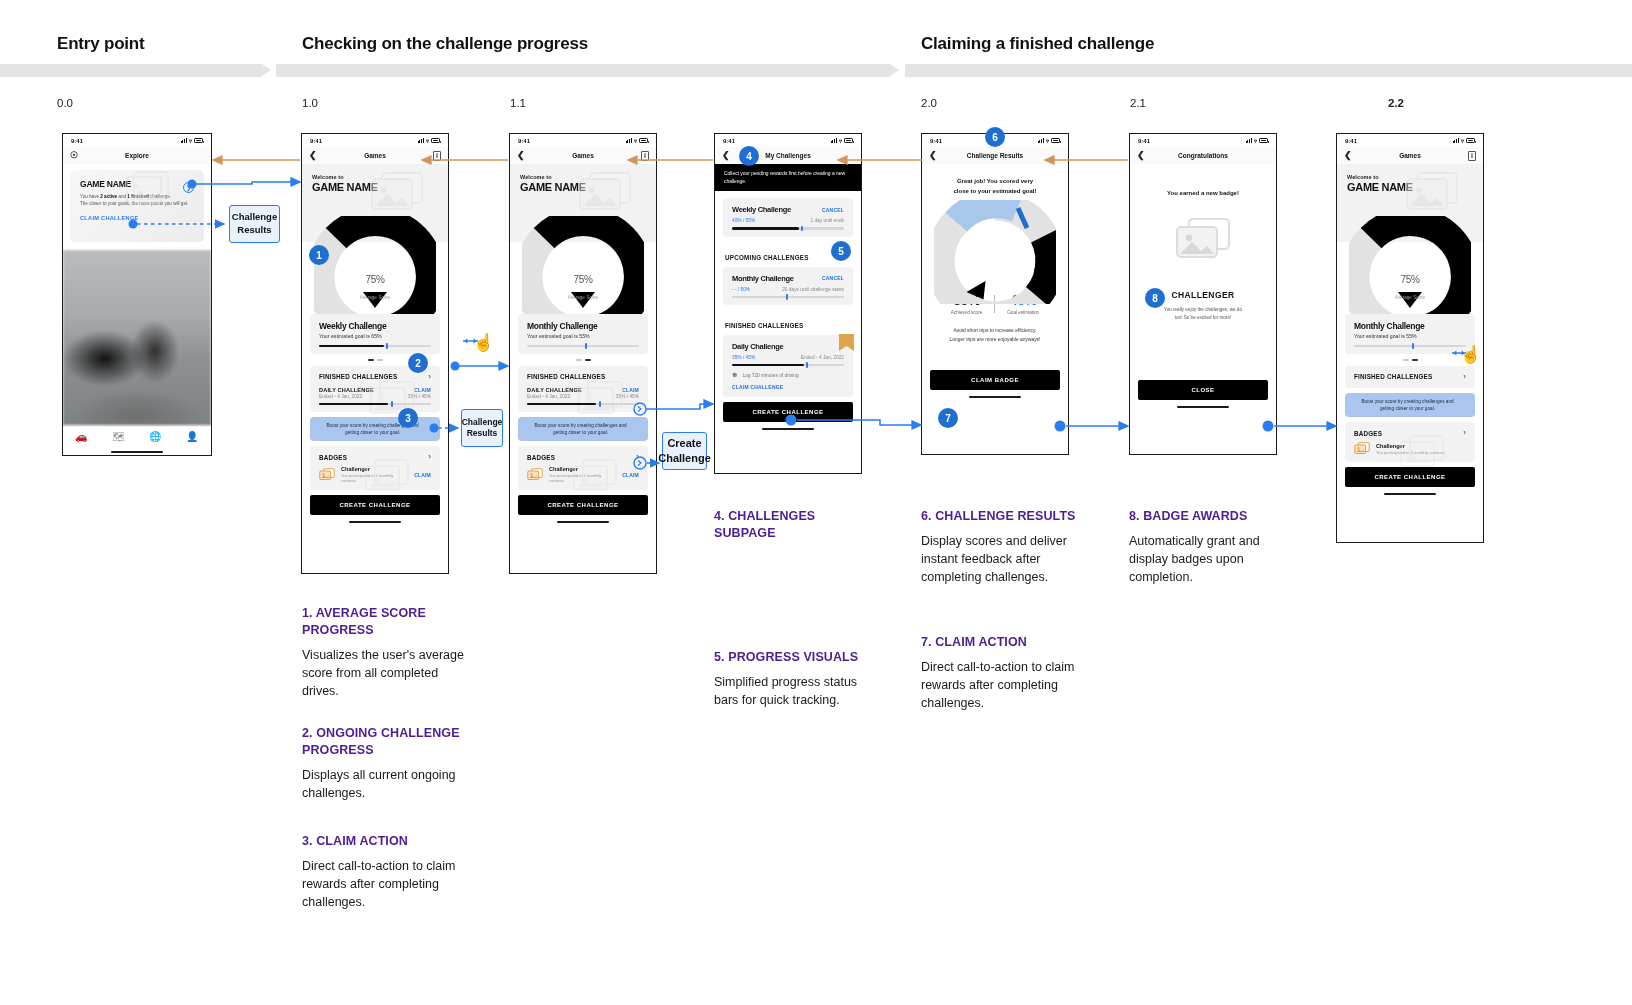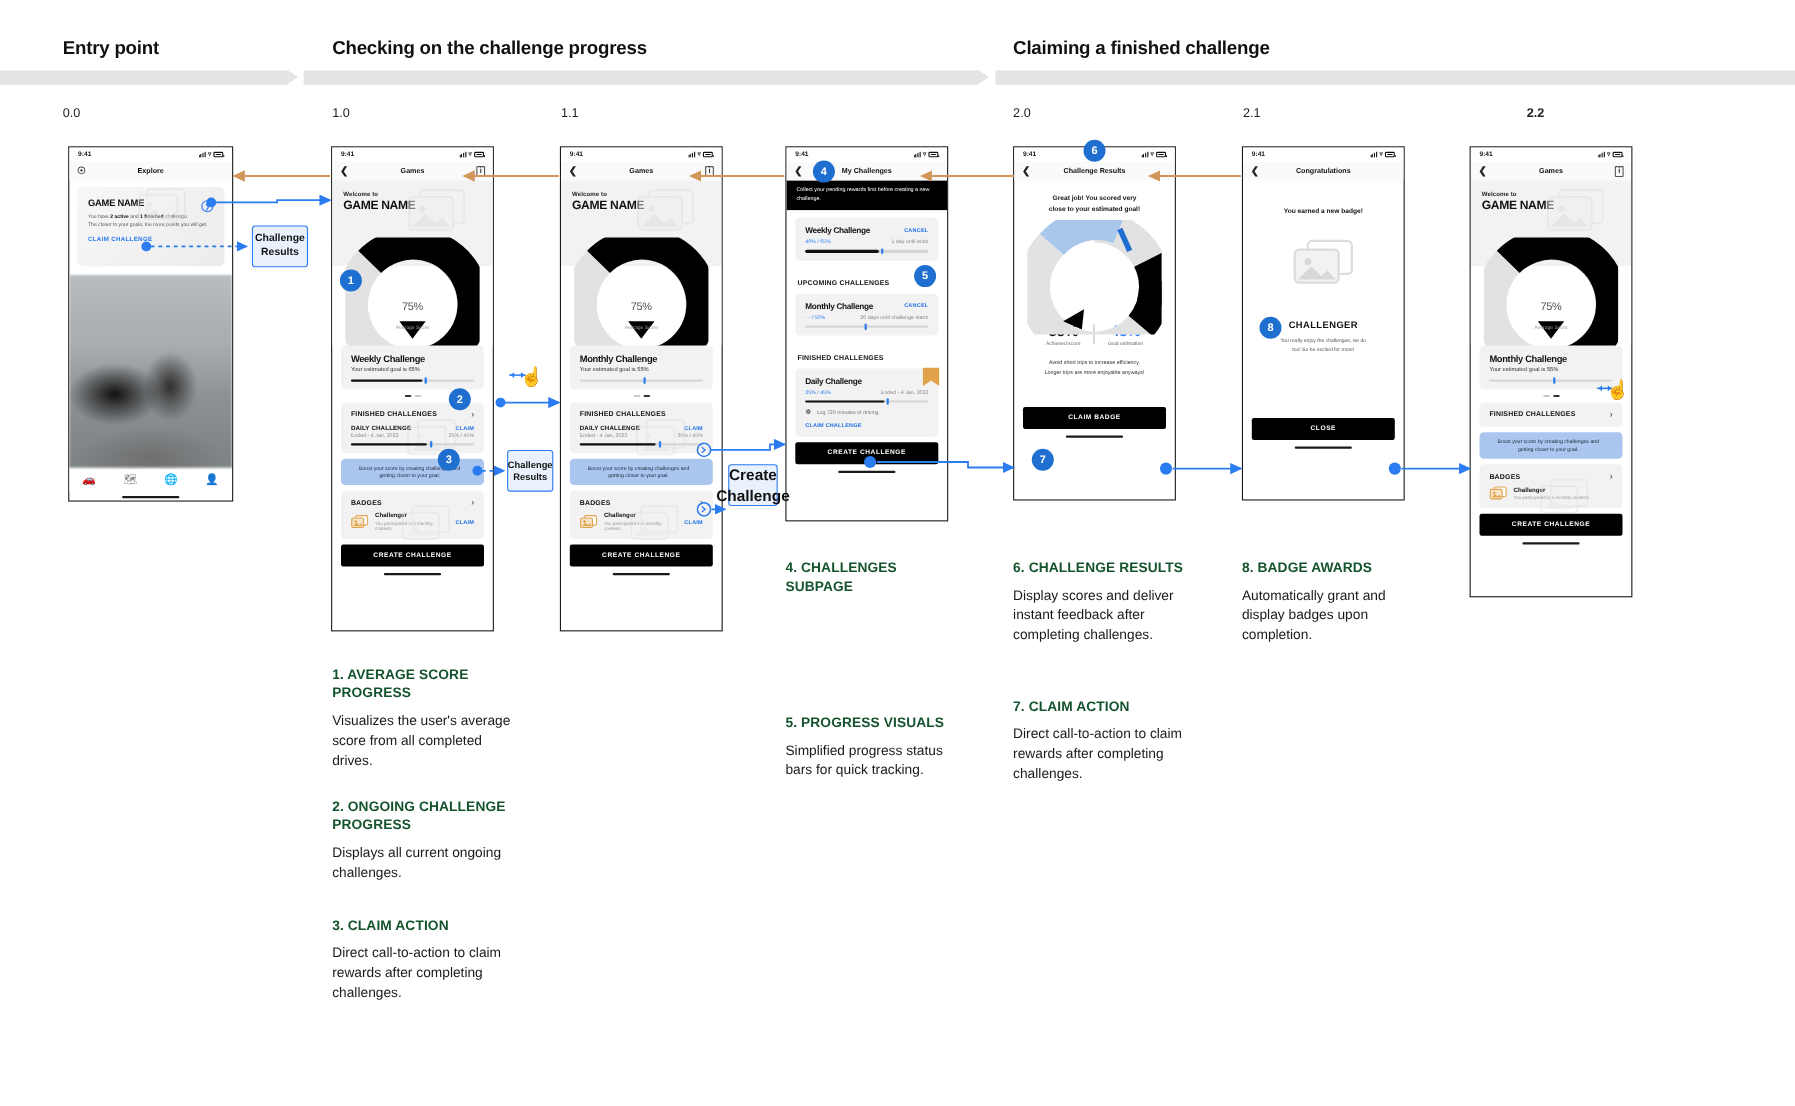--- a/index.html
+++ b/index.html
@@ -140,21 +140,21 @@
 
   .labelbox {
     position:absolute; background:#e9f1fd; border:1.3px solid #2b7cf0; border-radius:3px;
     font-size:9.5px; font-weight:bold; color:#111; text-align:center;
     display:flex; align-items:center; justify-content:center; line-height:1.35;
     z-index:35; padding:3px 4px;
   }
 
   
   .anno { position:absolute; }
-  .anno h4 { font-size:12.5px; font-weight:bold; color:#14532d; letter-spacing:.1px;
+  .anno h4 { font-size:12.5px; font-weight:bold; color:#4c1d95; letter-spacing:.1px;
      line-height:1.35; margin-bottom:7px; }
   .anno p { font-size:12.5px; color:#1a1a1a; line-height:1.46; }
 
   
   .photo-blur {
     height:175px;
     background:
       radial-gradient(ellipse 60px 40px at 28% 62%, #111 0%, #33333300 70%),
       radial-gradient(ellipse 34px 44px at 62% 58%, #2e2e2e 0%, #44444400 72%),
       radial-gradient(ellipse 90px 40px at 50% 95%, #6f6f6f 0%, #88888800 70%),
@@ -257,21 +257,21 @@
   <div style="position:absolute;left:1460px;top:346px;font-size:17px;color:#111;z-index:30;line-height:1;">☝</div>
 
   <div class="labelbox" style="left:229px; top:205px; width:51px; height:38px; flex-direction:column;">
     <span>Challenge</span>
     <span>Results</span>
   </div>
   <div class="labelbox" style="left:461px; top:409px; width:42px; height:38px; flex-direction:column; font-size:8.5px;">
     <span>Challenge</span>
     <span>Results</span>
   </div>
-  <div class="labelbox" style="left:662px; top:422px; width:45px; height:38px; flex-direction:column; font-size:14px;">
+  <div class="labelbox" style="left:662px; top:432px; width:45px; height:38px; flex-direction:column; font-size:11px;">
     <span>Create</span>
     <span>Challenge</span>
   </div>
 
   <div class="phone" style="left:62px; top:133px; width:150px; height:323px;">
     <div class="statusbar">
       <span>9:41</span>
       <span class="sb-right">
         <span class="sb-bars">
             <i></i>

